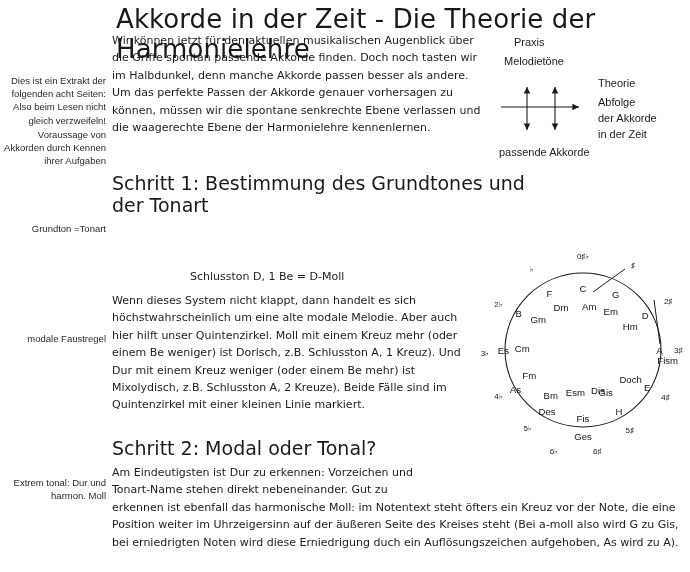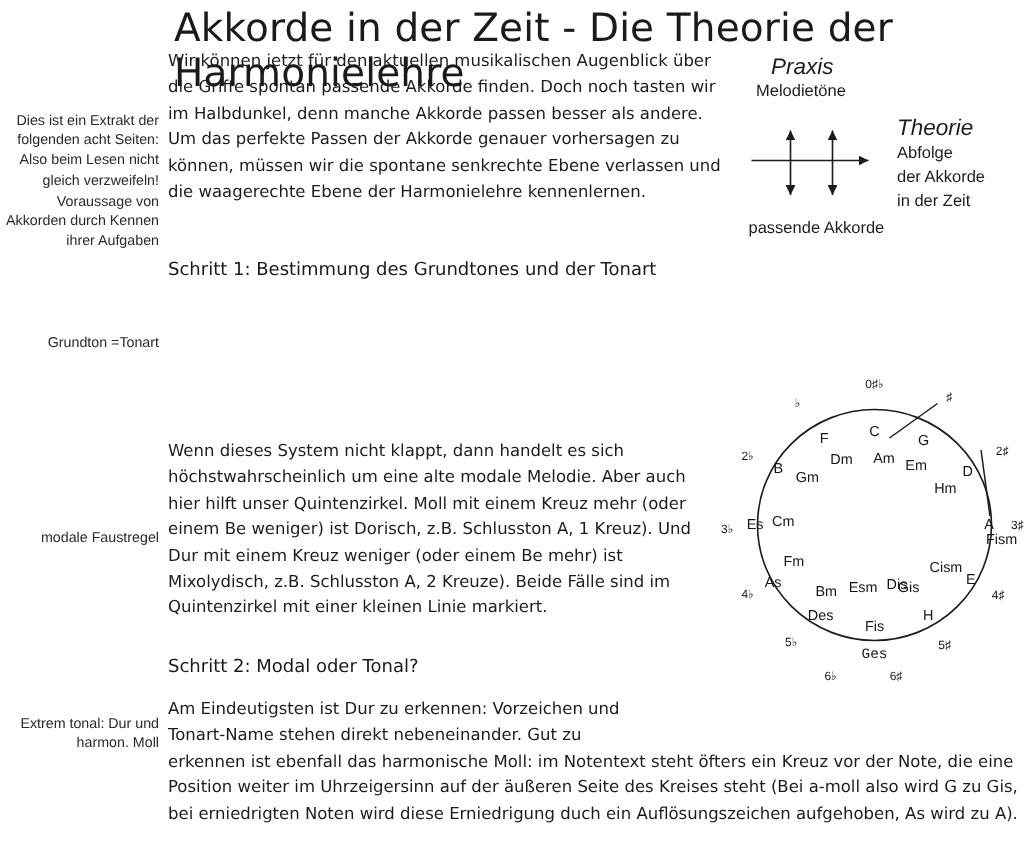--- a/index.html
+++ b/index.html
@@ -44,21 +44,21 @@
     font-family: "DejaVu Sans", sans-serif;
     font-weight: 400;
     font-size: 26px;
     letter-spacing: 0.1px;
     color: #1a1a1a;
   }
   h2.step-heading {
     margin: 0;
     font-family: "DejaVu Sans", sans-serif;
     font-weight: 400;
-    font-size: 12px;
+    font-size: 19px;
     color: #1a1a1a;
   }
   p.para {
     margin: 0;
     font-family: "DejaVu Sans", sans-serif;
     font-size: 11px;
     line-height: 17.4px;
     color: #1c1c1c;
   }
 
@@ -69,21 +69,21 @@
     top: 36px;
     width: 200px;
     height: 130px;
   }
   .diag-label {
     position: absolute;
     font-family: "Liberation Sans", sans-serif;
     color: #1c1c1c;
     white-space: nowrap;
   }
-  .diag-label.big { font-size: 15px; font-style: italic; }
+  .diag-label.big { font-size: 11px; }
   .diag-label.small { font-size: 11px; }
 
   
   #circle-of-fifths {
     position: absolute;
     left: 480px;
     top: 252px;
     width: 210px;
     height: 200px;
   }
@@ -107,21 +107,21 @@
 </head>
 <body>
 
 <div id="page">
 
   <h1 class="doc-title">Akkorde in der Zeit - Die Theorie der Harmonielehre</h1>
 
   <div class="margin-note" style="top:34px;margin-top:40px;">Dies ist ein Extrakt der folgenden acht Seiten: Also beim Lesen nicht gleich verzweifeln!</div>
   <div class="margin-note" style="top:128px;">Voraussage von Akkorden durch Kennen ihrer Aufgaben</div>
   <div class="margin-note" style="top:222px;">Grundton =Tonart</div>
-  <div class="margin-note" style="top:352px;">modale Faustregel</div>
+  <div class="margin-note" style="top:332px;">modale Faustregel</div>
   <div class="margin-note" style="top:476px;">Extrem tonal: Dur und harmon. Moll</div>
 
   <p class="para col" style="top:32px; width:372px;">Wir können jetzt für den aktuellen musikalischen Augenblick über die Griffe spontan passende Akkorde finden.  Doch noch tasten wir im Halbdunkel, denn manche Akkorde passen besser als andere. Um das perfekte Passen der Akkorde genauer vorhersagen zu können, müssen wir die spontane senkrechte Ebene verlassen und die waagerechte Ebene der Harmonielehre kennenlernen.</p>
 
   <div id="axis-diagram">
     <div class="diag-label big" style="left:28px; top:0px;">Praxis</div>
     <div class="diag-label small" style="left:18px; top:19px;">Melodietöne</div>
     <div class="diag-label big" style="left:112px; top:41px;">Theorie</div>
     <div class="diag-label small" style="left:112px; top:60px;">Abfolge</div>
     <div class="diag-label small" style="left:112px; top:76px;">der Akkorde</div>
@@ -137,20 +137,21 @@
       <line x1="41" y1="71" x2="41" y2="51" stroke="#1c1c1c" stroke-width="1.1" marker-end="url(#ah)"></line>
       <line x1="41" y1="71" x2="41" y2="94" stroke="#1c1c1c" stroke-width="1.1" marker-end="url(#ah)"></line>
       <line x1="69" y1="71" x2="69" y2="51" stroke="#1c1c1c" stroke-width="1.1" marker-end="url(#ah)"></line>
       <line x1="69" y1="71" x2="69" y2="94" stroke="#1c1c1c" stroke-width="1.1" marker-end="url(#ah)"></line>
     </svg>
   </div>
 
   <h2 class="step-heading col" style="top:172px; width:450px;">Schritt 1: Bestimmung des Grundtones und der Tonart</h2>
 
 
+  <p class="para col" style="top:268px; left:190px; width:320px;">Schlusston D, 1 Be = D-Moll</p>
 
   <p class="para col" style="top:292px; width:356px;">Wenn dieses System nicht klappt, dann handelt es sich höchstwahrscheinlich um eine alte modale Melodie. Aber auch hier hilft unser Quintenzirkel. Moll mit einem Kreuz mehr (oder einem Be weniger) ist Dorisch, z.B. Schlusston A, 1 Kreuz). Und Dur mit einem Kreuz weniger (oder einem Be mehr) ist Mixolydisch, z.B. Schlusston A, 2 Kreuze). Beide Fälle sind im Quintenzirkel mit einer kleinen Linie markiert.</p>
 
   <div id="circle-of-fifths">
     <svg width="210" height="200" viewBox="0 0 210 200" style="position:absolute;left:0;top:0;">
       <ellipse cx="103" cy="98" rx="78" ry="77" fill="none" stroke="#1c1c1c" stroke-width="1.1"></ellipse>
 
       <line x1="113" y1="40" x2="145" y2="17" stroke="#1c1c1c" stroke-width="1.0"></line>
 
       <line x1="174" y1="48" x2="180" y2="92" stroke="#1c1c1c" stroke-width="1.0"></line>
@@ -161,26 +162,26 @@
         <div class="cof-label" style="left: 165.146px; top: 62.58px;">D</div>
         <div class="cof-label" style="left: 179.44px; top: 98px;">A</div>
         <div class="cof-label" style="left: 167.172px; top: 134.575px;">E</div>
         <div class="cof-label" style="left: 138.88px; top: 159.349px;">H</div>
         <div class="cof-label" style="left: 103px; top: 165.76px;">Fis</div>
         <div class="cof-label" style="left: 67.12px; top: 159.349px;">Des</div>
         <div class="cof-label" style="left: 35.45px; top: 136.5px;">As</div>
         <div class="cof-label" style="left: 23.44px; top: 98px;">Es</div>
         <div class="cof-label" style="left: 38.8275px; top: 61.425px;">B</div>
         <div class="cof-label" style="left: 69.46px; top: 40.6518px;">F</div>
-        <div class="cof-label" style="left: 103px; top: 184.24px; font-family: Liberation Mono, monospace;">Ges</div>
+        <div class="cof-label" style="left: 103px; top: 184.24px;">Ges</div>
         <div class="cof-label" style="left: 109.296px; top: 53.7746px;">Am</div>
         <div class="cof-label" style="left: 130.738px; top: 58.8937px;">Em</div>
         <div class="cof-label" style="left: 150.259px; top: 74.2291px;">Hm</div>
         <div class="cof-label" style="left: 160.72px; top: 108px; margin-left: 27px;">Fism</div>
-        <div class="cof-label" style="left: 150.626px; top: 127.379px;">Cism</div>
+        <div class="cof-label" style="left: 150.626px; top: 127.379px;">Doch</div>
         <div class="cof-label" style="left: 125.704px; top: 140.152px;">Gis</div>
         <div class="cof-label" style="left: 118px; top: 138.016px;">Dis</div>
         <div class="cof-label" style="left: 95.415px; top: 140.465px;">Esm</div>
         <div class="cof-label" style="left: 70.7879px; top: 143.414px;">Bm</div>
         <div class="cof-label" style="left: 49.2741px; top: 122.732px;">Fm</div>
         <div class="cof-label" style="left: 42.1971px; top: 95.9039px;">Cm</div>
         <div class="cof-label" style="left: 58.2743px; top: 67.0842px;">Gm</div>
         <div class="cof-label" style="left: 81.045px; top: 55.4633px;">Dm</div>
         <div class="cof-acc" style="left: 103px; top: 4.06px;">0♯♭</div>
         <div class="cof-acc" style="left: 152.92px; top: 12.6445px;">♯</div>

